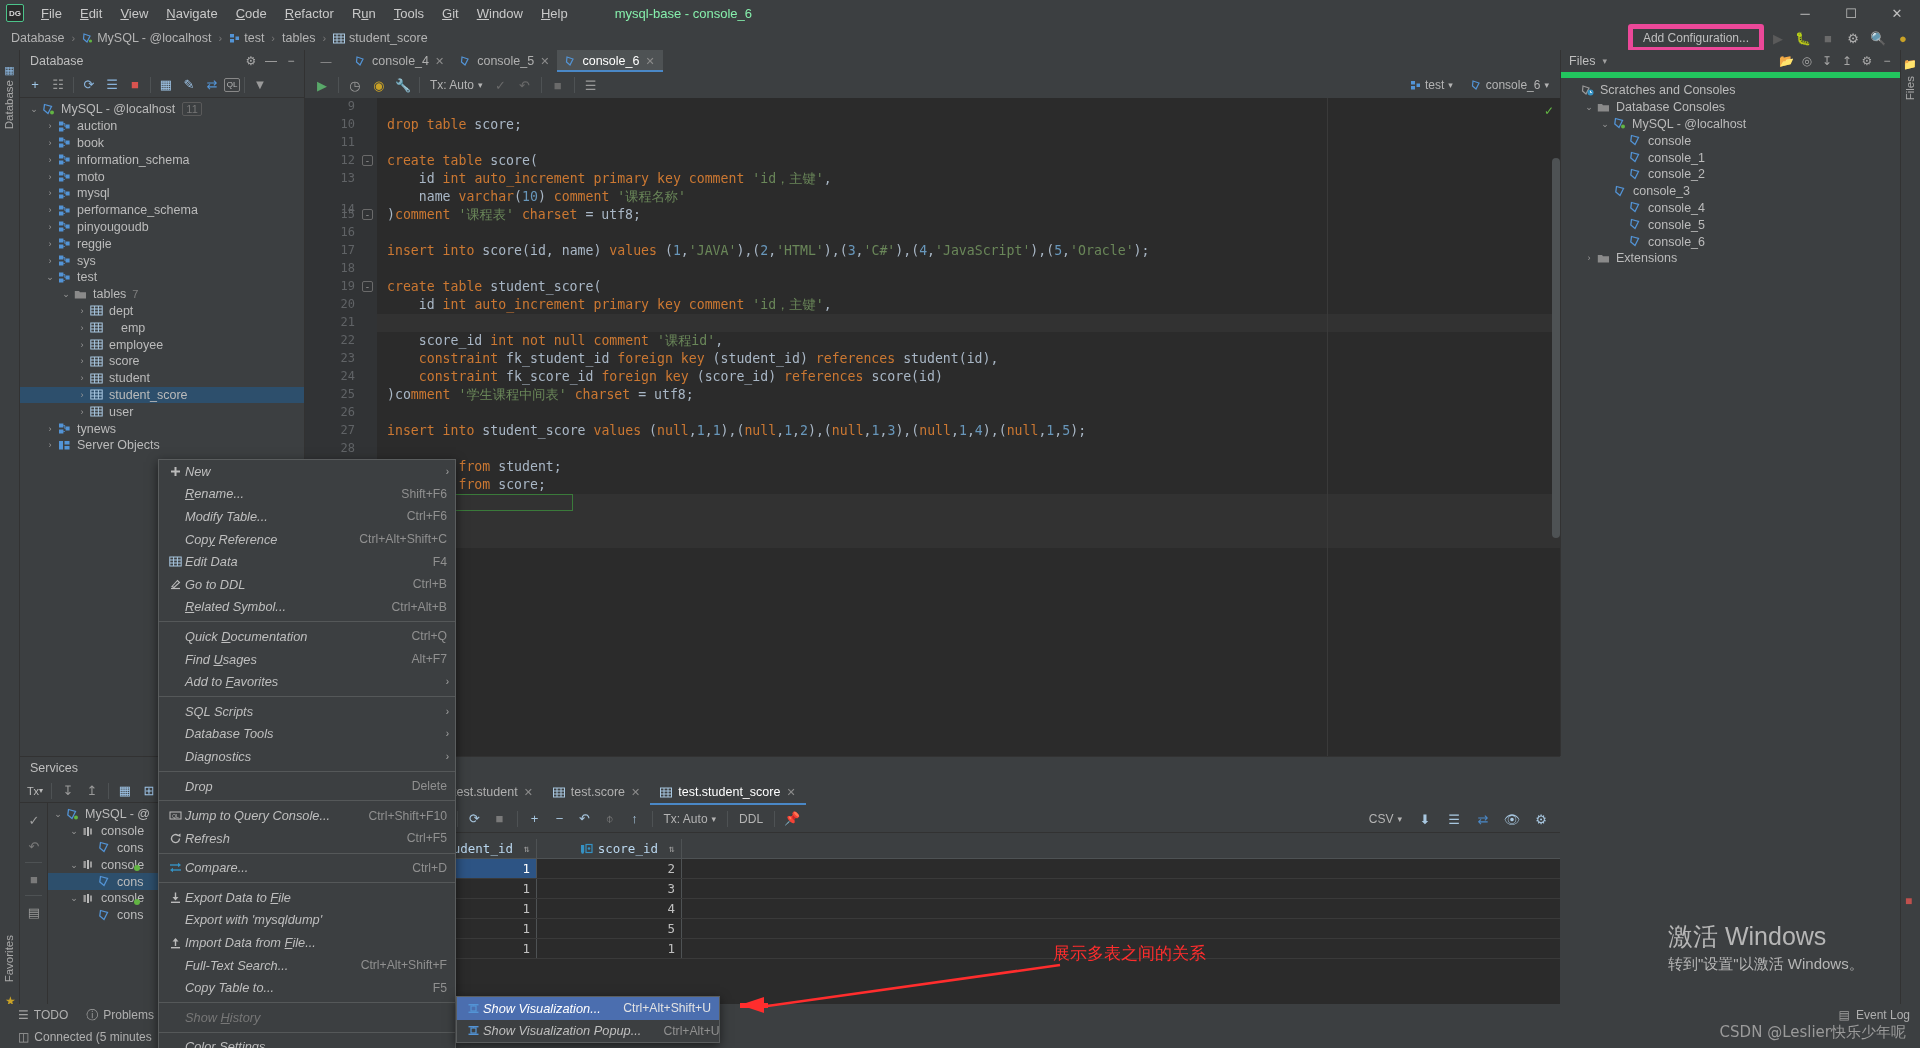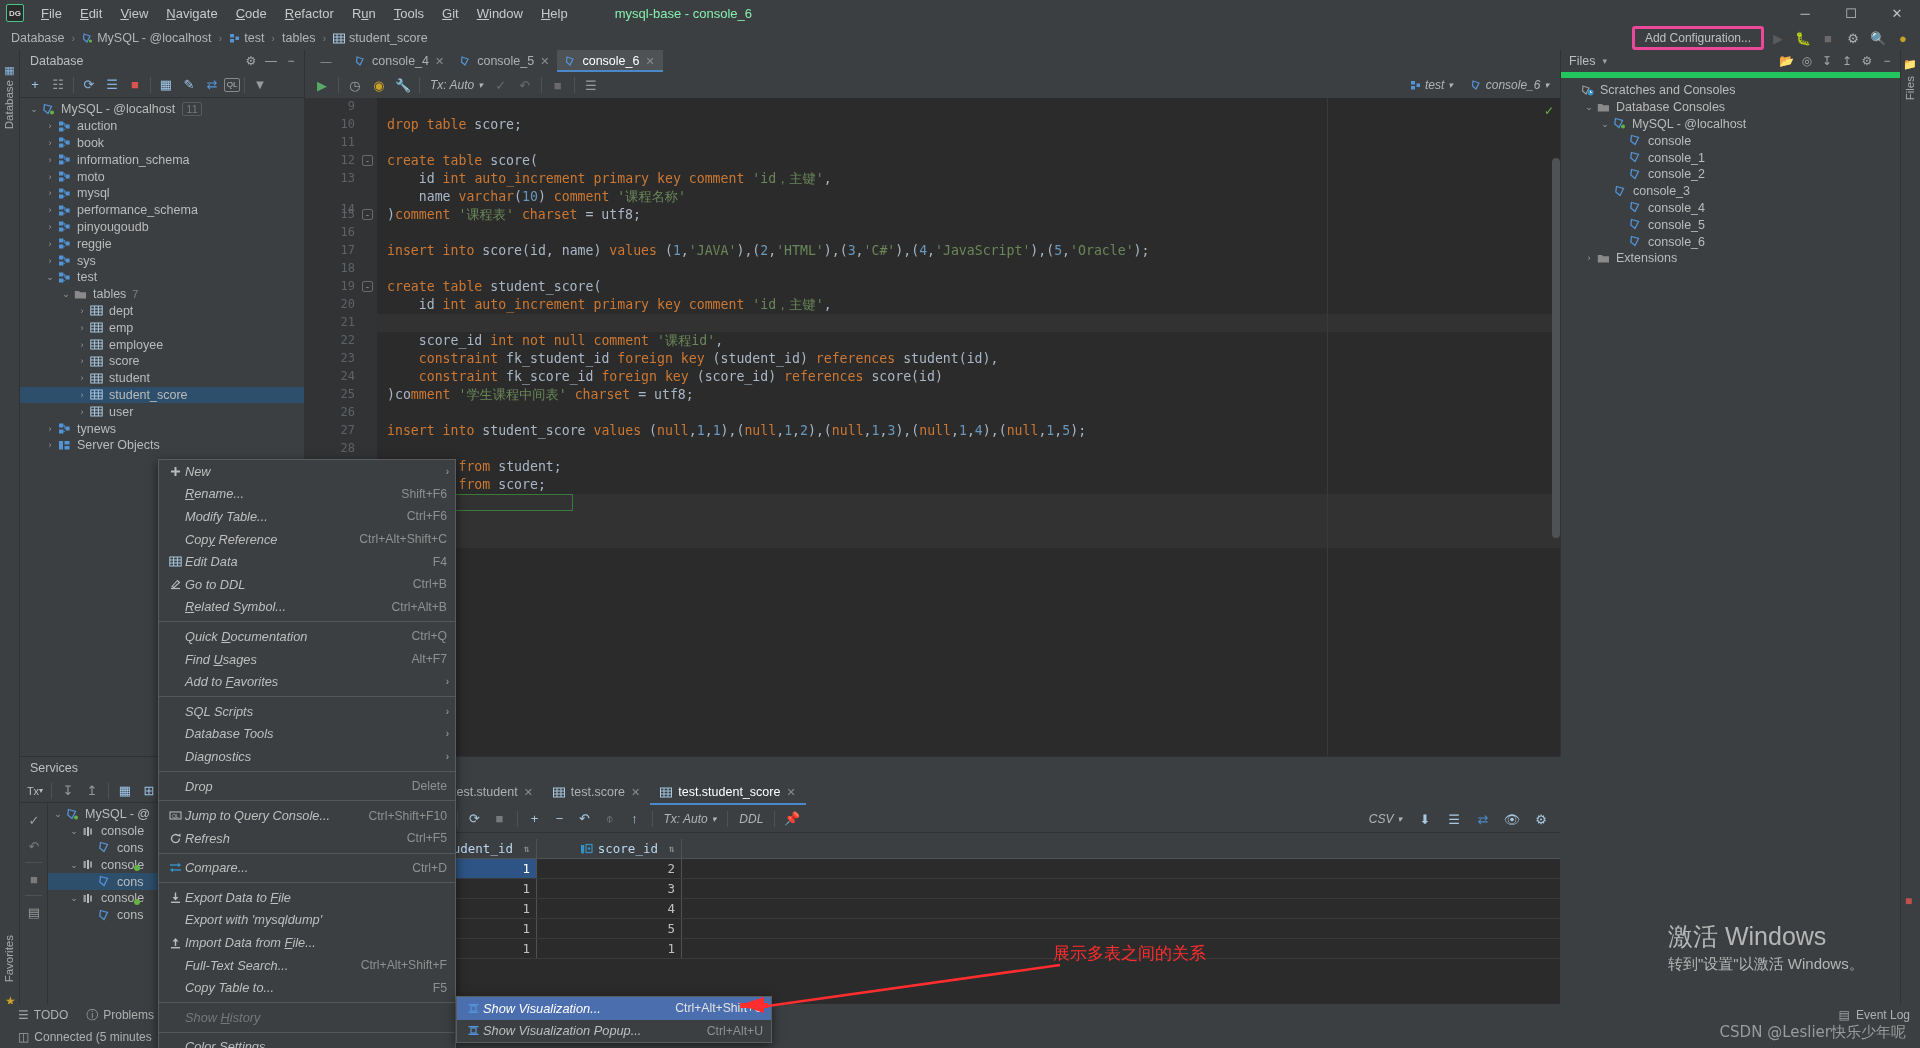--- a/index.html
+++ b/index.html
@@ -24,21 +24,21 @@
   .win-btns { position:absolute; right:0; top:0; height:26px; display:flex; align-items:center; }
   .win-btn { width:46px; height:26px; display:flex; align-items:center; justify-content:center;
              color:#c0c0c0; font-size:13px; }
 
   
   .navbar { position:absolute; left:0; top:26px; width:1920px; height:24px;
             background:#3c3f41; display:flex; align-items:center; padding-left:8px; }
   .crumb { color:#b4b4b4; font-size:12.5px; padding:1px 3px; display:flex; align-items:center; gap:4px;}
   .crumb-sep { color:#7a7a7a; margin:0 4px; font-size:11px; }
   .navbar-right { position:absolute; right:6px; top:0; height:24px; display:flex; align-items:center; gap:3px; }
-  .addcfg { border:3px solid #ec4899; border-radius:3px; padding:2px 10px; color:#c0c0c0;
+  .addcfg { border:5px solid #ec4899; border-radius:3px; padding:2px 10px; color:#c0c0c0;
             font-size:12px; background:#3c3f41; }
   .nav-ico { width:22px; height:20px; display:flex; align-items:center; justify-content:center;
              color:#b0b0b0; font-size:13px; }
 
   
   .leftstrip { position:absolute; left:0; top:50px; width:20px; height:998px; background:#3c3f41;
                border-right:1px solid #323232; }
   .vlabel { position:absolute; writing-mode:vertical-rl; transform:rotate(180deg);
             color:#a9a9a9; font-size:11.5px; white-space:nowrap; }
   .rightstrip { position:absolute; right:0; top:50px; width:20px; height:998px; background:#3c3f41;
@@ -71,21 +71,21 @@
   .tabs { height:22px; background:#3c3f41; display:flex; align-items:flex-end; }
   .tabspace { width:42px; height:22px; display:flex; align-items:center; justify-content:center; }
   .tab { height:22px; display:flex; align-items:center; gap:6px; padding:0 8px; color:#b0b0b0;
          font-size:12.5px; position:relative; }
   .tab.active { background:#4e5254; color:#ffffff; }
   .tab.active::after { content:""; position:absolute; left:0; right:0; bottom:0; height:2px; background:#4a88c7; }
   .tab .x { color:#8c8c8c; font-size:11px; }
   .ed-toolbar { height:26px; background:#3c3f41; display:flex; align-items:center; gap:2px;
                 padding-left:6px; position:relative; }
   .ed-right { position:absolute; right:6px; top:0; height:26px; display:flex; align-items:center; gap:8px; }
-  .pickbtn { display:flex; align-items:center; gap:4px; color:#b4b4b4; font-size:12px; padding:1px 5px;font-style:italic; }
+  .pickbtn { display:flex; align-items:center; gap:4px; color:#b4b4b4; font-size:12px; padding:1px 5px; }
   .code-wrap { position:absolute; left:0; top:48px; right:0; bottom:0; background:#2b2b2b; overflow:hidden; }
   .gutter { position:absolute; left:0; top:0; width:72px; height:100%; background:#313335; }
   .lineno { position:absolute; right:22px; color:#606366; font-size:12px;
             font-family:"DejaVu Sans Mono", monospace; }
   .fold { position:absolute; right:4px; width:11px; height:11px; color:#8a8a8a; font-size:10px;
           text-align:center; line-height:10px; border:1px solid #6a6a6a; border-radius:2px; }
   .code { position:absolute; left:72px; top:0; right:0; bottom:0;
           font-family:"DejaVu Sans Mono", monospace; font-size:13.2px; line-height:18px; white-space:pre; }
   .cl { position:absolute; left:10px; }
   .kw { color:#cc7832; } .str { color:#6a8759; } .num { color:#6897bb; }
@@ -435,21 +435,21 @@
           <span class="arrow">›</span>
           <span class="tico">
             <svg width="13" height="13" viewBox="0 0 13 13">
               <rect x="0.8" y="2" width="11.4" height="9" fill="none" stroke="#a8c7e0" stroke-width="1"></rect>
               <line x1="0.8" y1="5" x2="12.2" y2="5" stroke="#a8c7e0"></line>
               <line x1="0.8" y1="8" x2="12.2" y2="8" stroke="#a8c7e0"></line>
               <line x1="4.6" y1="2" x2="4.6" y2="11" stroke="#a8c7e0"></line>
               <line x1="8.4" y1="2" x2="8.4" y2="11" stroke="#a8c7e0"></line>
             </svg>
           </span>
-          <span style="margin-left: 4px;">emp</span>
+          <span style="margin-left: 16px;">emp</span>
         </div>
         <div class="tnode" style="padding-left: 56px;">
           <span class="arrow">›</span>
           <span class="tico">
             <svg width="13" height="13" viewBox="0 0 13 13">
               <rect x="0.8" y="2" width="11.4" height="9" fill="none" stroke="#a8c7e0" stroke-width="1"></rect>
               <line x1="0.8" y1="5" x2="12.2" y2="5" stroke="#a8c7e0"></line>
               <line x1="0.8" y1="8" x2="12.2" y2="8" stroke="#a8c7e0"></line>
               <line x1="4.6" y1="2" x2="4.6" y2="11" stroke="#a8c7e0"></line>
               <line x1="8.4" y1="2" x2="8.4" y2="11" stroke="#a8c7e0"></line>
@@ -1183,21 +1183,21 @@
         <span class="cico"></span>
         <span class="clabel">Show <span class="ul">H</span>istory</span>
       </div>
       <div class="ctxsep"></div>
       <div class="ctxitem">
         <span class="cico"></span>
         <span class="clabel">Color Settings...</span>
       </div>
     </div>
 
-  <div class="ctxmenu" id="submenu" style="left:456px; top:996px; width:316px;">
+  <div class="ctxmenu" id="submenu" style="left:456px; top:996px; width:264px;">
       <div class="ctxitem sel">
         <span class="cico">
           <svg width="13" height="13" viewBox="0 0 13 13">
             <rect x="1.5" y="2" width="10" height="1.4" fill="#5394d6"></rect>
             <rect x="1.5" y="9.6" width="10" height="1.4" fill="#5394d6"></rect>
             <rect x="4" y="4" width="5" height="5" fill="none" stroke="#5394d6" stroke-width="1.2"></rect>
             <line x1="6.5" y1="3.4" x2="6.5" y2="4" stroke="#5394d6"></line>
           </svg>
         </span>
         <span class="clabel">Show Visualization...</span>

